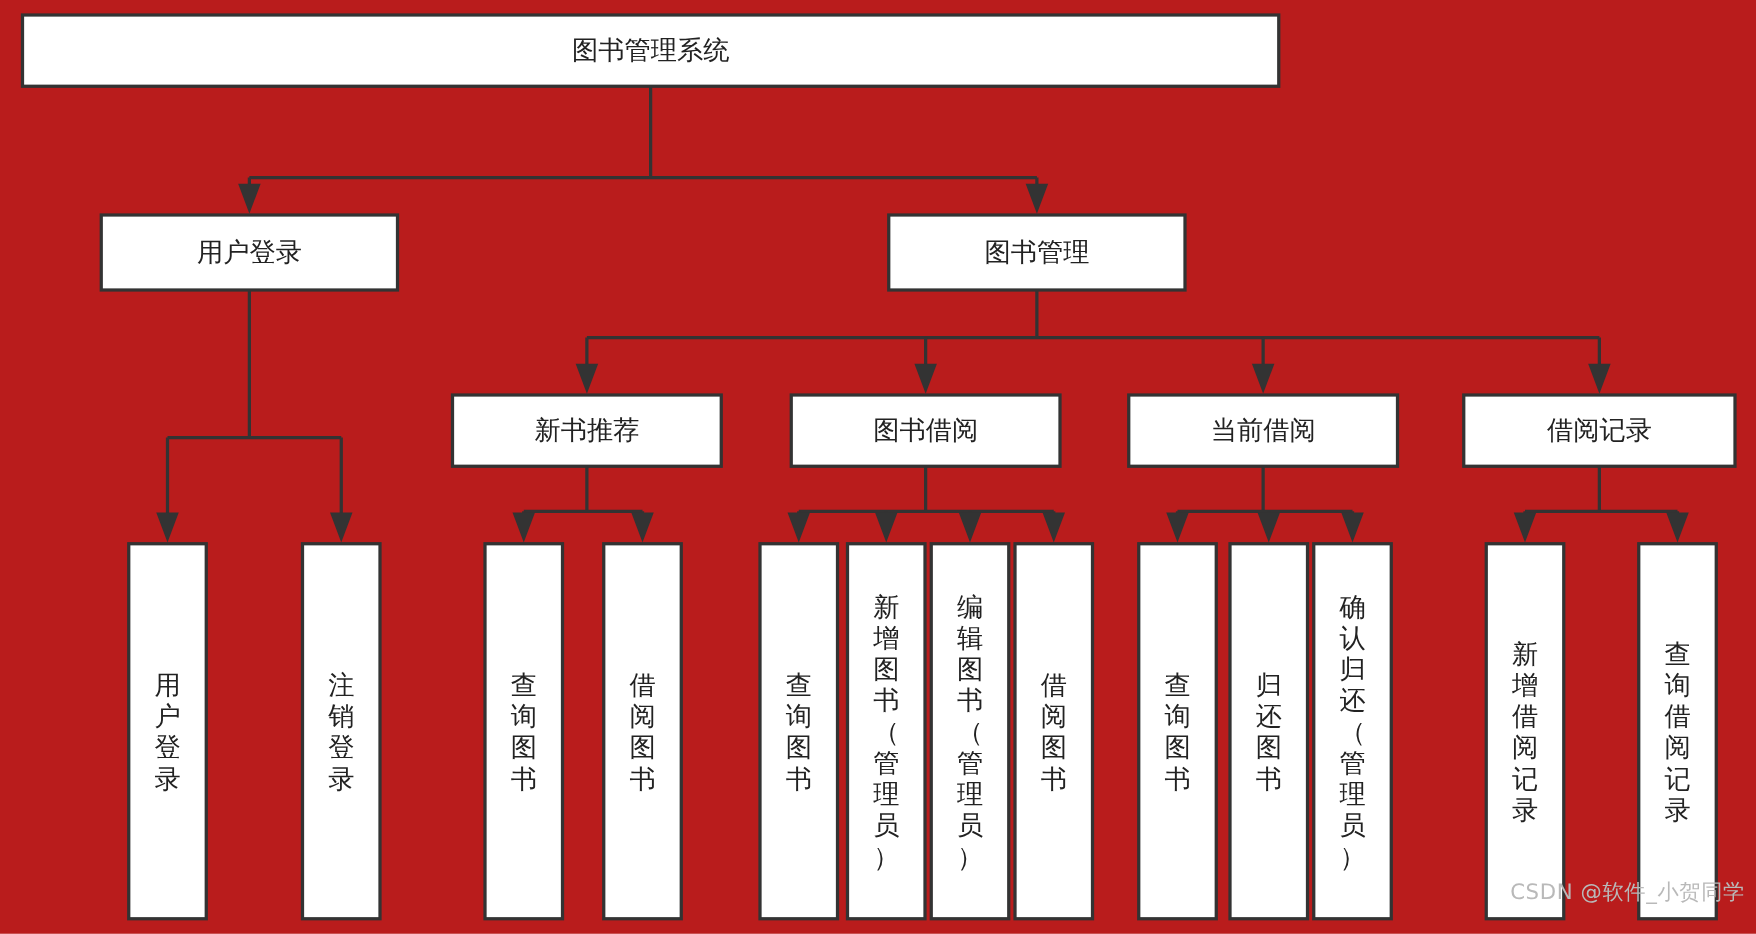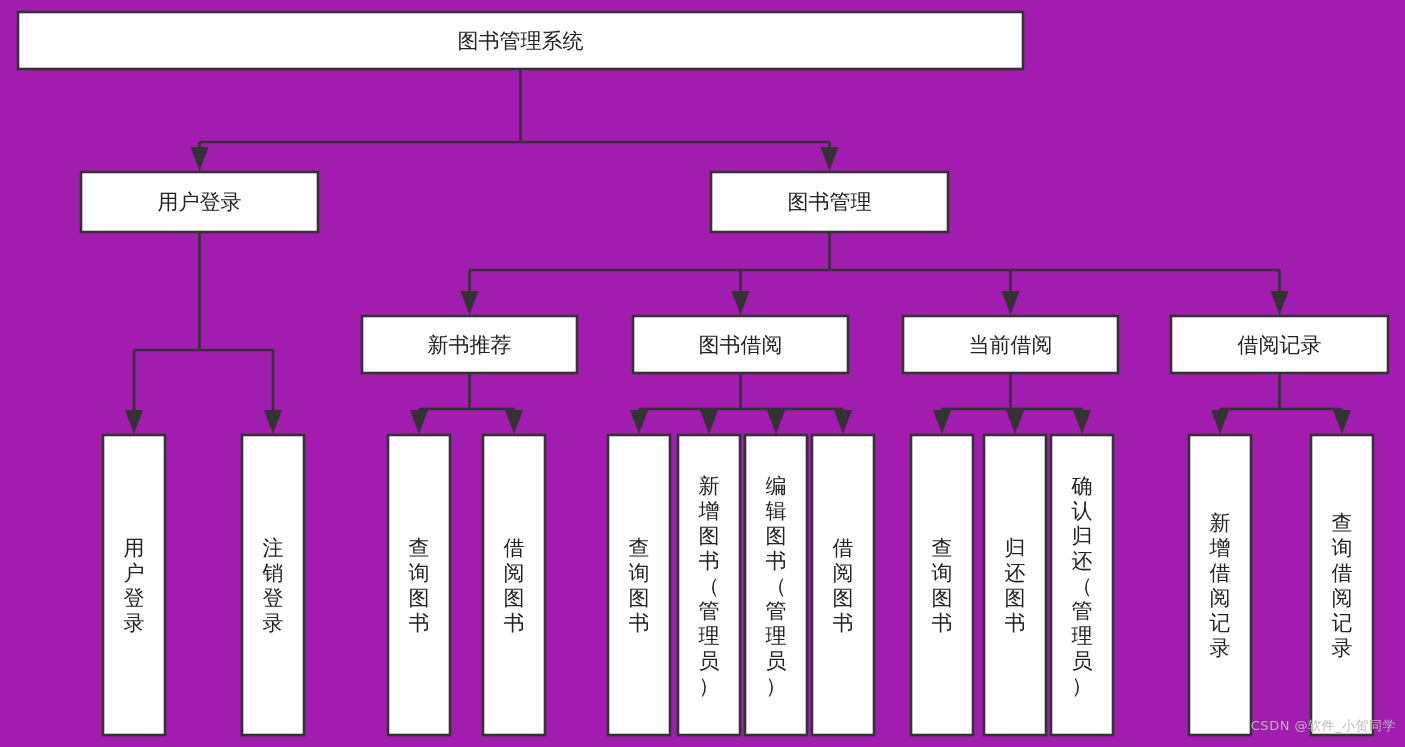--- a/index.html
+++ b/index.html
@@ -10,21 +10,21 @@
   body {
     width: 1405px;
     height: 747px;
     font-family: "DejaVu Sans", "Liberation Sans", sans-serif;
     overflow: hidden;
   }
   #diagram-root {
     position: relative;
     width: 1405px;
     height: 747px;
-    background: #a21caf;
+    background: #b91c1c;
   }
   svg.canvas {
     position: absolute;
     left: 0;
     top: 0;
     width: 1405px;
     height: 747px;
   }
   .node-rect {
     fill: #ffffff;
@@ -50,23 +50,23 @@
   }
   .node-label-v {
     font-family: "DejaVu Sans", "Liberation Sans", sans-serif;
     font-size: 21px;
     fill: #222222;
     text-anchor: middle;
   }
   .watermark {
     position: absolute;
     right: 9px;
-    bottom: 12px;
-    font-family: "DejaVu Sans", "Liberation Sans", sans-serif;
-    font-size: 13px;
+    bottom: 22px;
+    font-family: "DejaVu Sans", "Liberation Sans", sans-serif;
+    font-size: 17px;
     color: #b9b9b9;
     letter-spacing: 0.5px;
     white-space: nowrap;
     user-select: none;
   }
 </style>
 </head>
 <body>
 
 <div id="diagram-root">

